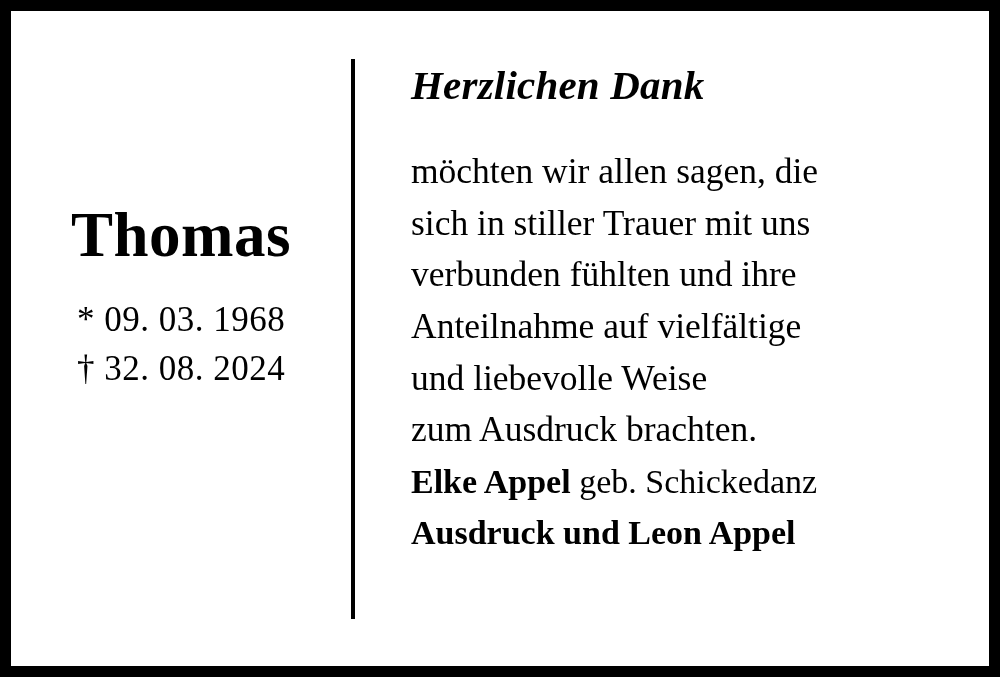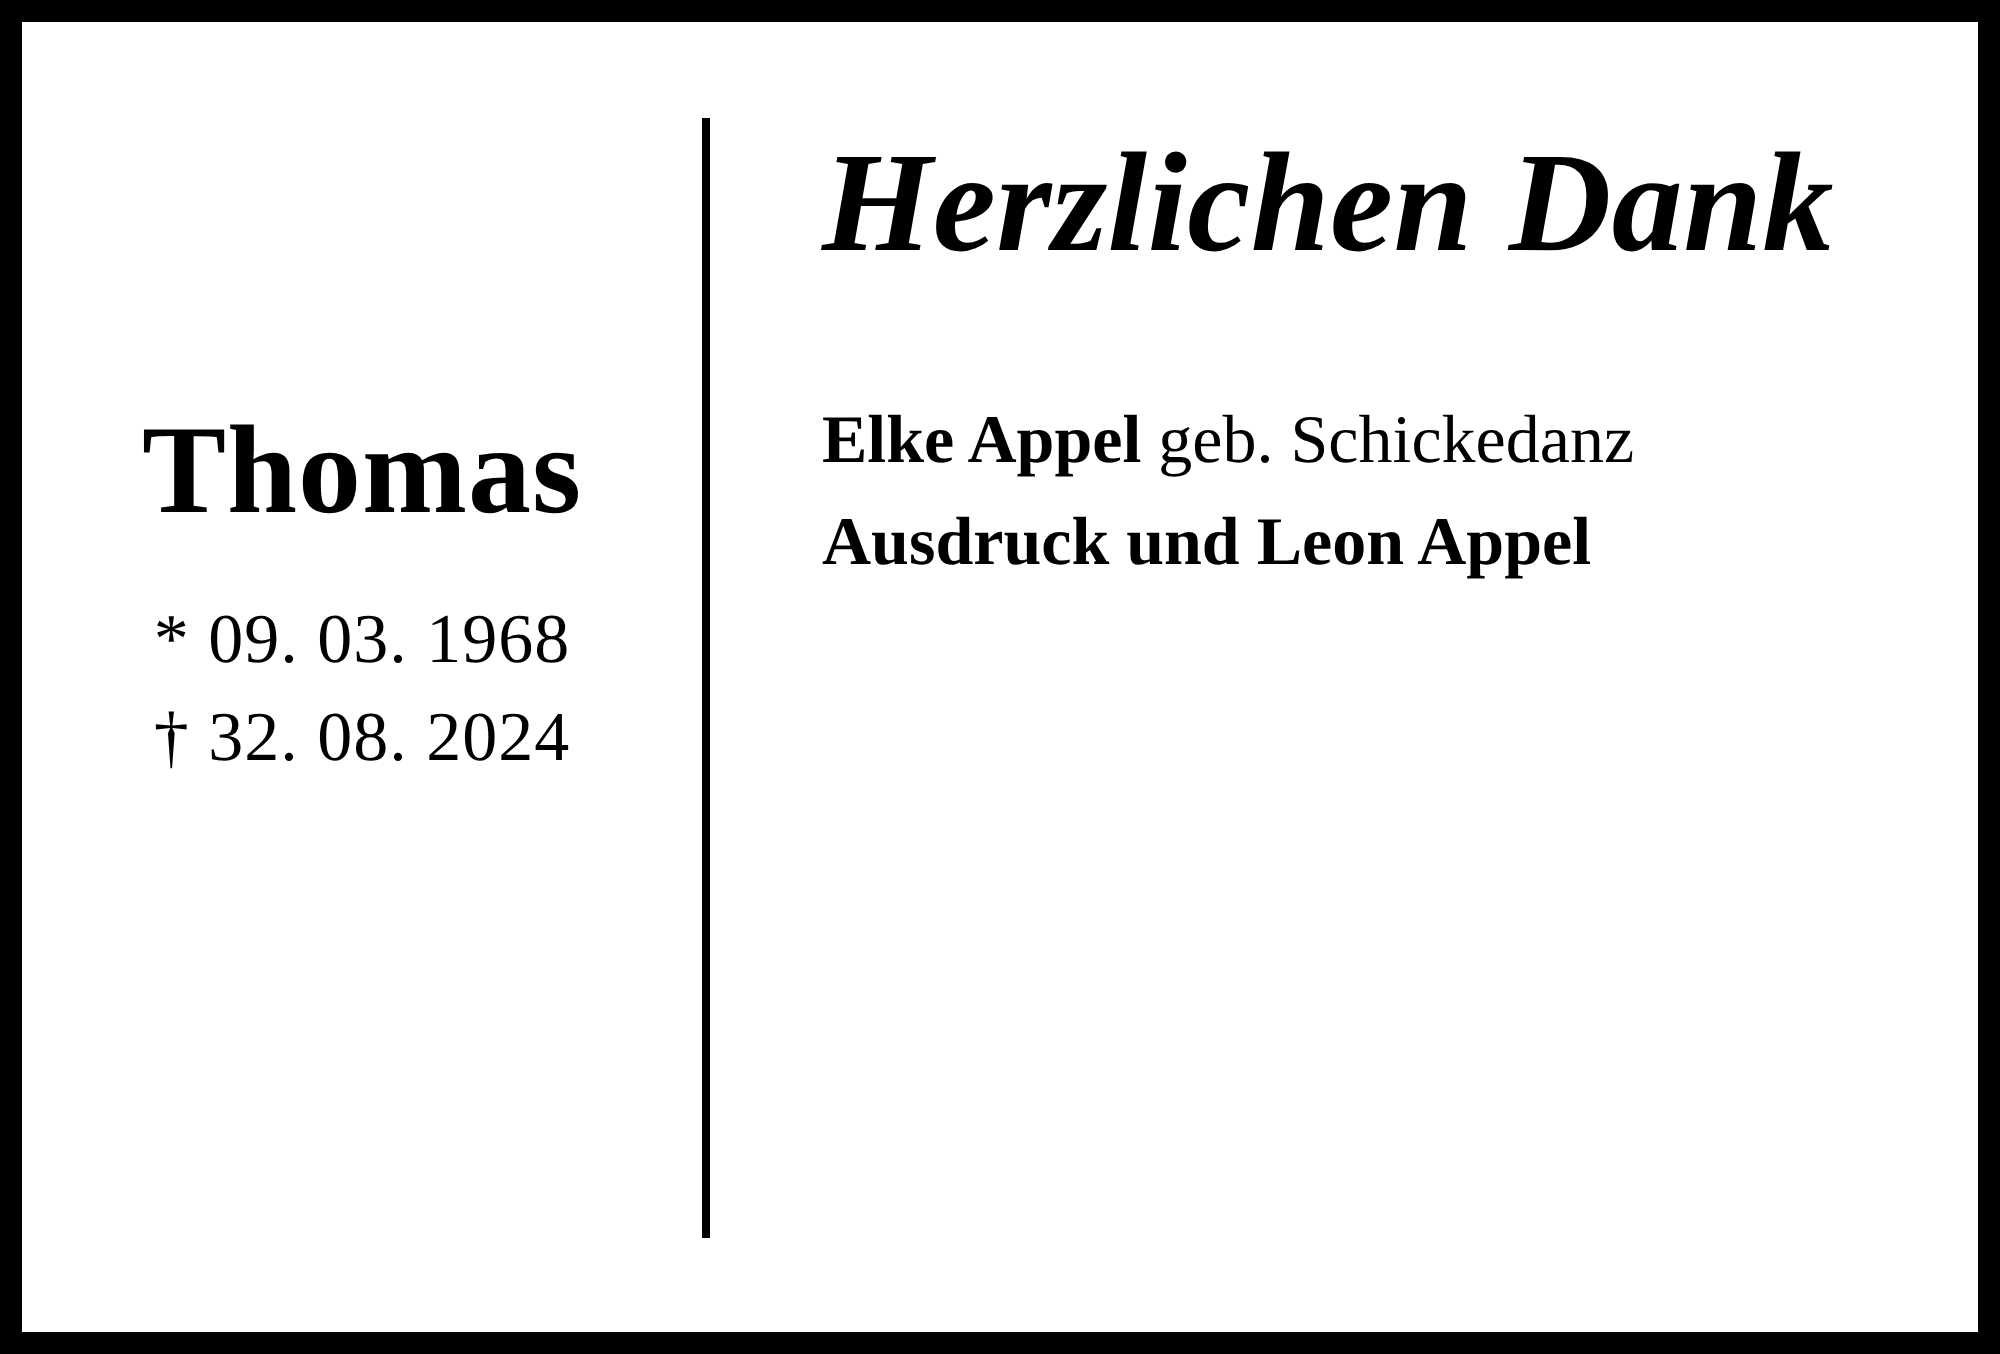--- a/index.html
+++ b/index.html
@@ -73,36 +73,35 @@
   .right-col {
     position: absolute;
     left: 400px;
     top: 52px;
     width: 560px;
   }
   .thanks-heading {
     font-family: "Liberation Serif", serif;
     font-weight: bold;
     font-style: italic;
-    font-size: 71px;
+    font-size: 41px;
     line-height: 1.1;
     margin: 0 0 38px 0;
     letter-spacing: 0.2px;
   }
   .body-text {
     font-size: 35.5px;
     line-height: 1.455;
     margin: 0;
   }
   .body-text span.l {
     display: block;
     white-space: nowrap;
   }
   .signers {
-    margin-top: 54px;
     font-size: 34px;
     line-height: 1.5;
   }
   .signers .sline {
     display: block;
     white-space: nowrap;
   }
   .signers b {
     font-weight: bold;
   }
@@ -120,20 +119,28 @@
         <span>Thomas</span>
       </div>
       <div class="dates">
         <span class="date-row">* 09. 03. 1968</span>
         <span class="date-row">† 32. 08. 2024</span>
       </div>
     </div>
 
     <div class="right-col">
       <div class="thanks-heading">Herzlichen Dank</div>
+      <div class="body-text">
+        <span class="l">möchten wir allen sagen, die</span>
+        <span class="l">sich in stiller Trauer mit uns</span>
+        <span class="l">verbunden fühlten und ihre</span>
+        <span class="l">Anteilnahme auf vielfältige</span>
+        <span class="l">und liebevolle Weise</span>
+        <span class="l">zum Ausdruck brachten.</span>
+      </div>
       <div class="signers">
         <span class="sline"><b>Elke Appel</b><span> geb. Schickedanz</span></span>
         <span class="sline"><b>Ausdruck und Leon Appel</b><span></span></span>
       </div>
     </div>
 
   </div>
 </div>
 
 </body></html>

